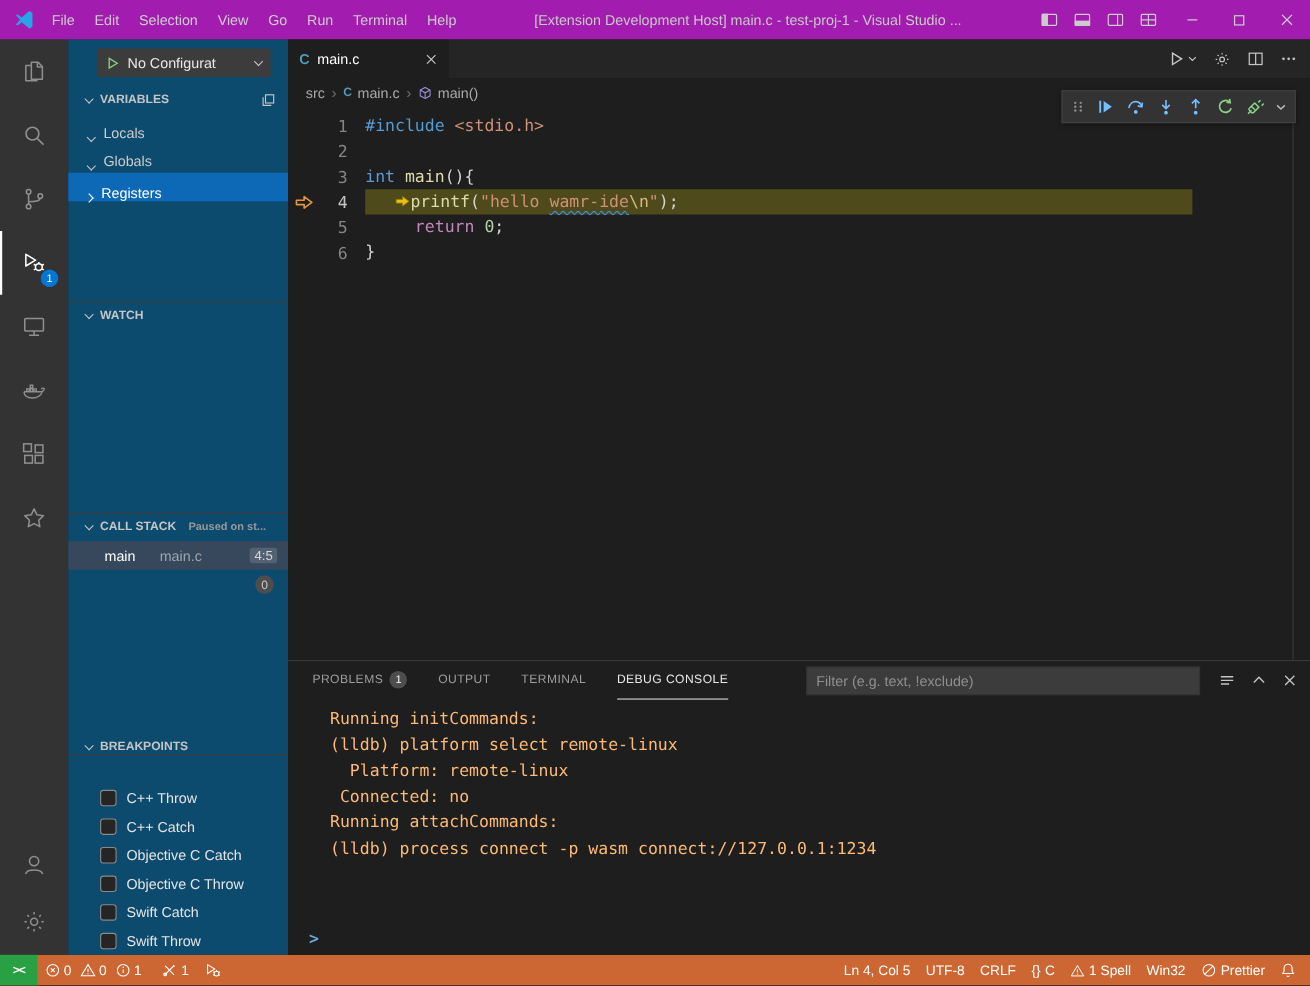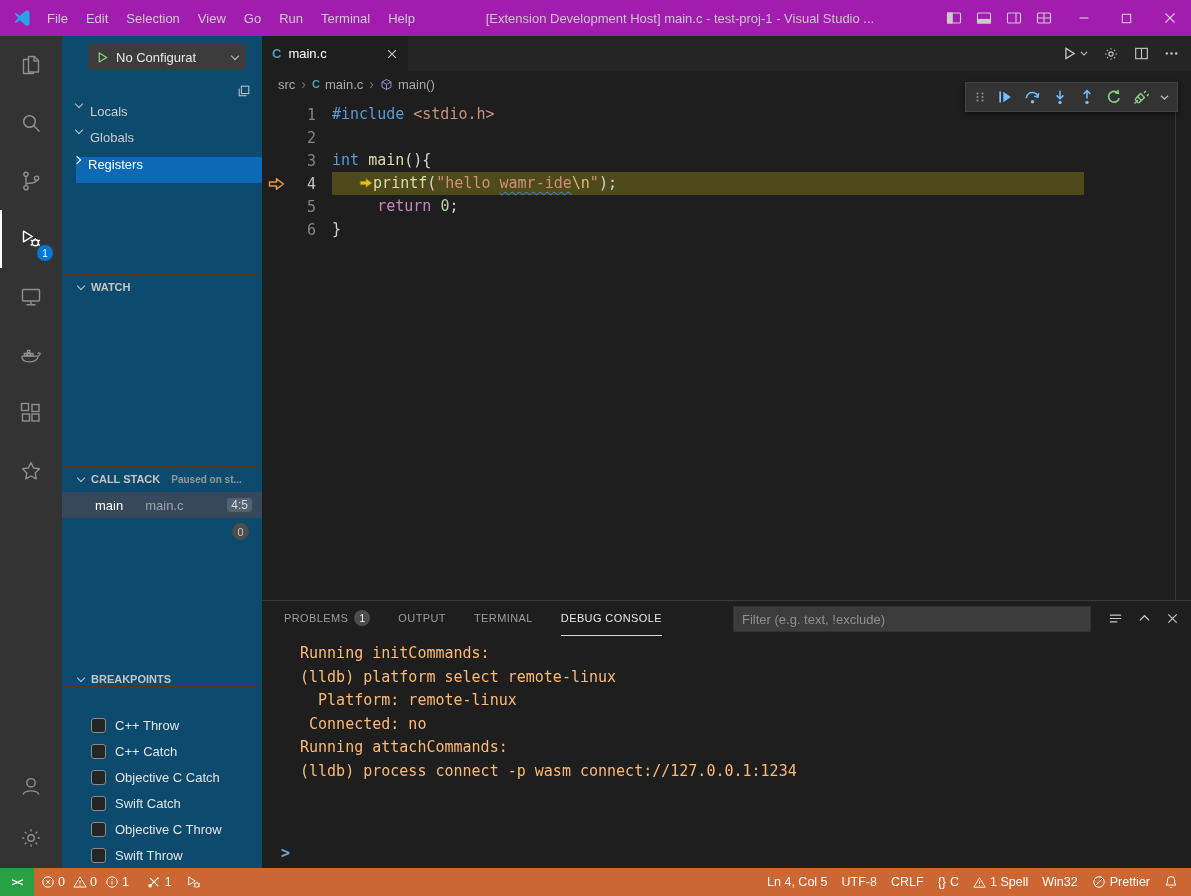--- a/index.html
+++ b/index.html
@@ -33,22 +33,22 @@
   .sidebar{width:200px;background:#0c4a6e;position:relative;overflow:hidden}
   .chev{width:6px;height:6px;border-right:1.4px solid #c5c5c5;border-bottom:1.4px solid #c5c5c5;
     transform:rotate(45deg);margin-top:-3px;flex:none}
   .chev.right{transform:rotate(-45deg);margin-top:0;margin-left:-2px}
   .cfg{position:absolute;top:8px;left:26px;width:158px;height:26px;background:#3c3c3c;border-radius:2px;
     display:flex;align-items:center;gap:7px;padding:0 8px;cursor:pointer;color:#e8e8e8}
   .cfg .chev{margin-left:auto}
   .sech{position:absolute;left:0;width:100%;height:22px;display:flex;align-items:center;gap:7px;
     padding-left:16px;font-size:11px;font-weight:bold;color:#c5c5c5}
   .sec-action{position:absolute;top:48px;right:11px;cursor:pointer}
-  .trow{position:absolute;left:14px;width:100%;height:24px;display:flex;align-items:flex-start;gap:8px;
-    color:#cccccc;cursor:pointer}
+  .trow{position:absolute;left:0;width:100%;height:24px;display:flex;align-items:flex-end;gap:8px;
+    padding-left:18px;color:#cccccc;cursor:pointer}
   .trow.selected{background:#0d68b5;color:#ffffff;height:26px}
   .trow.selected .chev{border-color:#fff}
   .divider{position:absolute;left:0;width:100%;height:1px;background:#3c3c3c}
   .cs-status{font-size:10px;font-weight:bold;color:#989898;white-space:nowrap;overflow:hidden;margin-left:4px}
   .csrow{position:absolute;top:456px;left:0;width:100%;height:26px;background:#37485c;display:flex;
     align-items:center;padding:0 10px 0 33px;cursor:pointer}
   .cs-fn{color:#ffffff}
   .cs-file{color:#9da5ad;margin-left:22px}
   .cs-pos{margin-left:auto;background:rgba(255,255,255,.14);border-radius:3px;padding:0 4px;
     font-size:12px;color:#d8d8d8}
@@ -267,20 +267,24 @@
     <div class="cfg">
       <span>
           <svg width="13" height="13" viewBox="0 0 16 16" fill="none" stroke="#89d185" stroke-width="1.5">
             <path d="M4 2.5L13 8l-9 5.5z"></path>
           </svg>
         </span>
       <span>No Configurat</span>
       <span class="chev"></span>
     </div>
 
+    <div class="sech" style="top:44px">
+      <span class="chev"></span>
+      <span>VARIABLES</span>
+    </div>
     <span class="sec-action">
         <svg width="14" height="14" viewBox="0 0 16 16" fill="none" stroke="#c5c5c5" stroke-width="1.2">
           <rect x="5" y="2.5" width="8.5" height="8.5"></rect>
           <path d="M11 13.5H2.5V5"></path>
         </svg>
       </span>
 
     <div class="trow" style="top:68px">
       <span class="chev"></span>
       <span>Locals</span>
@@ -326,25 +330,25 @@
         <div class="bprow">
           <span class="cb"></span>
           <span>C++ Catch</span>
         </div>
         <div class="bprow">
           <span class="cb"></span>
           <span>Objective C Catch</span>
         </div>
         <div class="bprow">
           <span class="cb"></span>
-          <span>Swift Catch</span>
+          <span>Objective C Throw</span>
         </div>
         <div class="bprow">
           <span class="cb"></span>
-          <span>Objective C Throw</span>
+          <span>Swift Catch</span>
         </div>
         <div class="bprow">
           <span class="cb"></span>
           <span>Swift Throw</span>
         </div>
       </div>
   </div>
 
   <div class="editor-col">
     <div class="tabbar">

